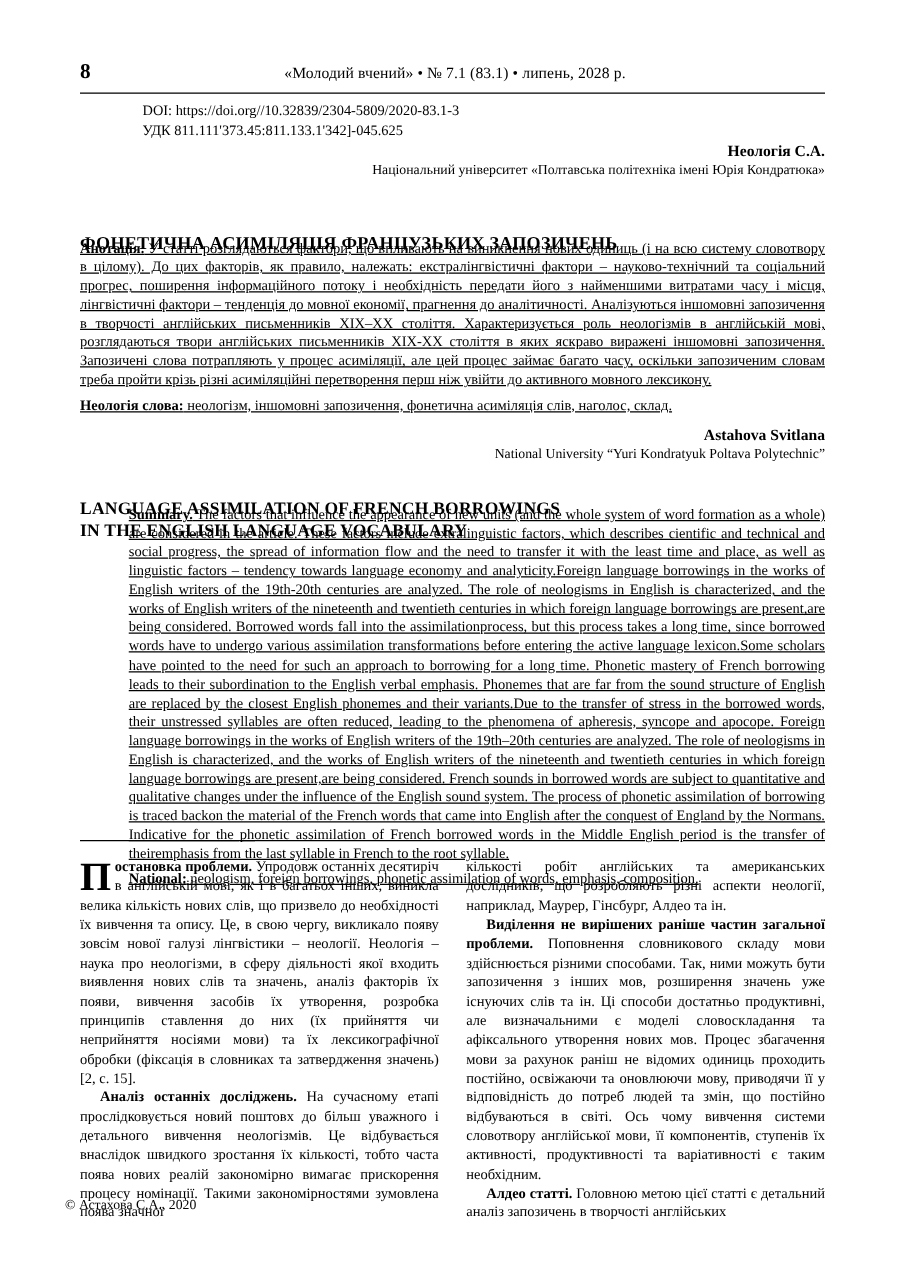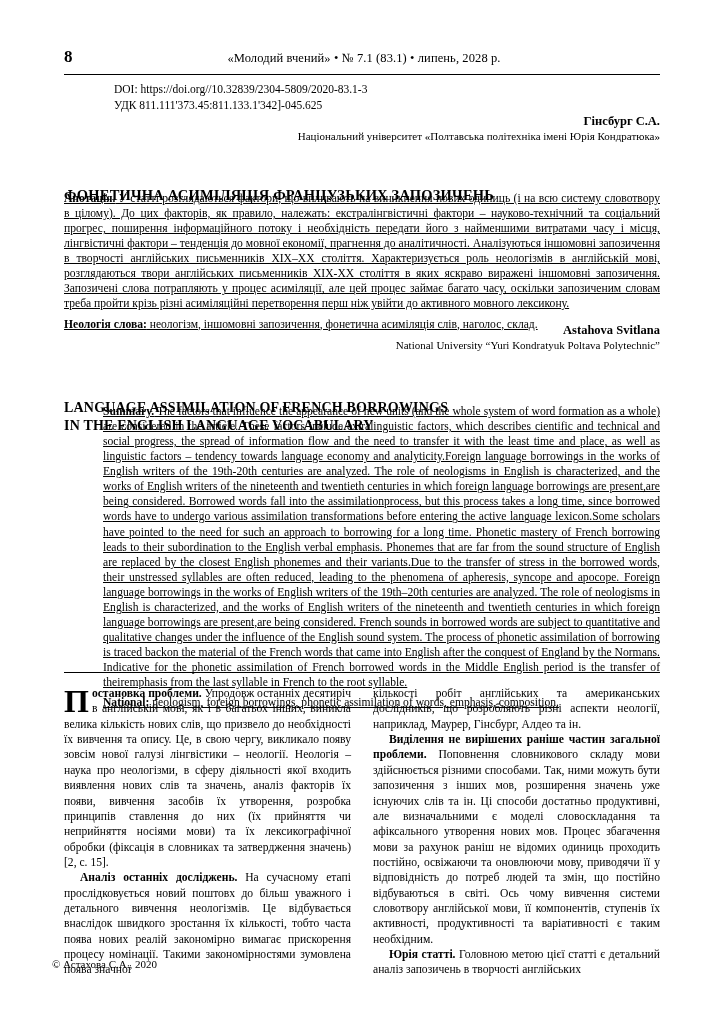--- a/index.html
+++ b/index.html
@@ -69,21 +69,21 @@
   .ids div { white-space: nowrap; }
 
   
   .author-block {
     position: absolute;
     left: 64px;
     right: 64px;
     text-align: right;
   }
   .author-ua { top: 113px; }
-  .author-en { top: 322px; }
+  .author-en { top: 340px; }
   .author-name {
     font-size: 12.5px;
     font-weight: bold;
     line-height: 1.3;
     white-space: nowrap;
   }
   .author-affil {
     font-size: 11px;
     line-height: 1.3;
     white-space: nowrap;
@@ -189,21 +189,21 @@
     <span class="running-title">«Молодий вчений» • № 7.1 (83.1) • липень, 2028 р.</span>
   </div>
   <div class="head-rule"></div>
 
   <div class="ids">
     <div>DOI: https://doi.org//10.32839/2304-5809/2020-83.1-3</div>
     <div>УДК 811.111'373.45:811.133.1'342]-045.625</div>
   </div>
 
   <div class="author-block author-ua">
-    <div class="author-name">Гінсбург С.А.</div>
+    <div class="author-name">Неологія С.А.</div>
     <div class="author-affil">Національний університет «Полтавська політехніка імені Юрія Кондратюка»</div>
   </div>
 
   <h1 class="art-title title-ua">
     <span class="tl">ФОНЕТИЧНА АСИМІЛЯЦІЯ ФРАНЦУЗЬКИХ ЗАПОЗИЧЕНЬ</span>
   </h1>
 
   <div class="abstract abstract-ua">
     <p><span class="lead">Анотація.</span><span> У статті розглядаються фактори, що впливають на виникнення нових одиниць (і на всю систему словотвору в цілому). До цих факторів, як правило, належать: екстралінгвістичні фактори – науково-технічний та соціальний прогрес, поширення інформаційного потоку і необхідність передати його з найменшими витратами часу і місця, лінгвістичні фактори – тенденція до мовної економії, прагнення до аналітичності. Аналізуються іншомовні запозичення в творчості англійських письменників XIX–XX століття. Характеризується роль неологізмів в англійській мові, розглядаються твори англійських письменників XIX-XX століття в яких яскраво виражені іншомовні запозичення. Запозичені слова потрапляють у процес асиміляції, але цей процес займає багато часу, оскільки запозиченим словам треба пройти крізь різні асиміляційні перетворення перш ніж увійти до активного мовного лексикону.</span></p>
     <p class="kw"><span class="lead">Неологія слова:</span><span> неологізм, іншомовні запозичення, фонетична асиміляція слів, наголос, склад.</span></p>
@@ -229,20 +229,20 @@
   <div class="columns">
 
     <div class="col">
       <p class="dropcap-par"><span class="dropcap">П</span><span class="run-head-bold">остановка проблеми.</span><span> Упродовж останніх десятиріч в англійській мові, як і в багатьох інших, виникла велика кількість нових слів, що призвело до необхідності їх вивчення та опису. Це, в свою чергу, викликало появу зовсім нової галузі лінгвістики – неології. Неологія – наука про неологізми, в сферу діяльності якої входить виявлення нових слів та значень, аналіз факторів їх появи, вивчення засобів їх утворення, розробка принципів ставлення до них (їх прийняття чи неприйняття носіями мови) та їх лексикографічної обробки (фіксація в словниках та затвердження значень) [2, с. 15].</span></p>
       <p class="indent"><span class="run-head-bold">Аналіз останніх досліджень.</span><span> На сучасному етапі прослідковується новий поштовх до більш уважного і детального вивчення неологізмів. Це відбувається внаслідок швидкого зростання їх кількості, тобто часта поява нових реалій закономірно вимагає прискорення процесу номінації. Такими закономірностями зумовлена поява значної</span></p>
     </div>
 
     <div class="col">
       <p>кількості робіт англійських та американських дослідників, що розробляють різні аспекти неології, наприклад, Маурер, Гінсбург, Алдео та ін.</p>
       <p class="indent"><span class="run-head-bold">Виділення не вирішених раніше частин загальної проблеми.</span><span> Поповнення словникового складу мови здійснюється різними способами. Так, ними можуть бути запозичення з інших мов, розширення значень уже існуючих слів та ін. Ці способи достатньо продуктивні, але визначальними є моделі словоскладання та афіксального утворення нових мов. Процес збагачення мови за рахунок раніш не відомих одиниць проходить постійно, освіжаючи та оновлюючи мову, приводячи її у відповідність до потреб людей та змін, що постійно відбуваються в світі. Ось чому вивчення системи словотвору англійської мови, її компонентів, ступенів їх активності, продуктивності та варіативності є таким необхідним.</span></p>
-      <p class="indent"><span class="run-head-bold">Юрія статті.</span><span> Головною метою цієї статті є детальний аналіз запозичень в творчості англійських</span></p>
+      <p class="indent"><span class="run-head-bold">Алдео статті.</span><span> Головною метою цієї статті є детальний аналіз запозичень в творчості англійських</span></p>
     </div>
 
   </div>
 
   <div class="copyright">© Астахова С.А., 2020</div>
 
 </div>
 
 </body></html>

